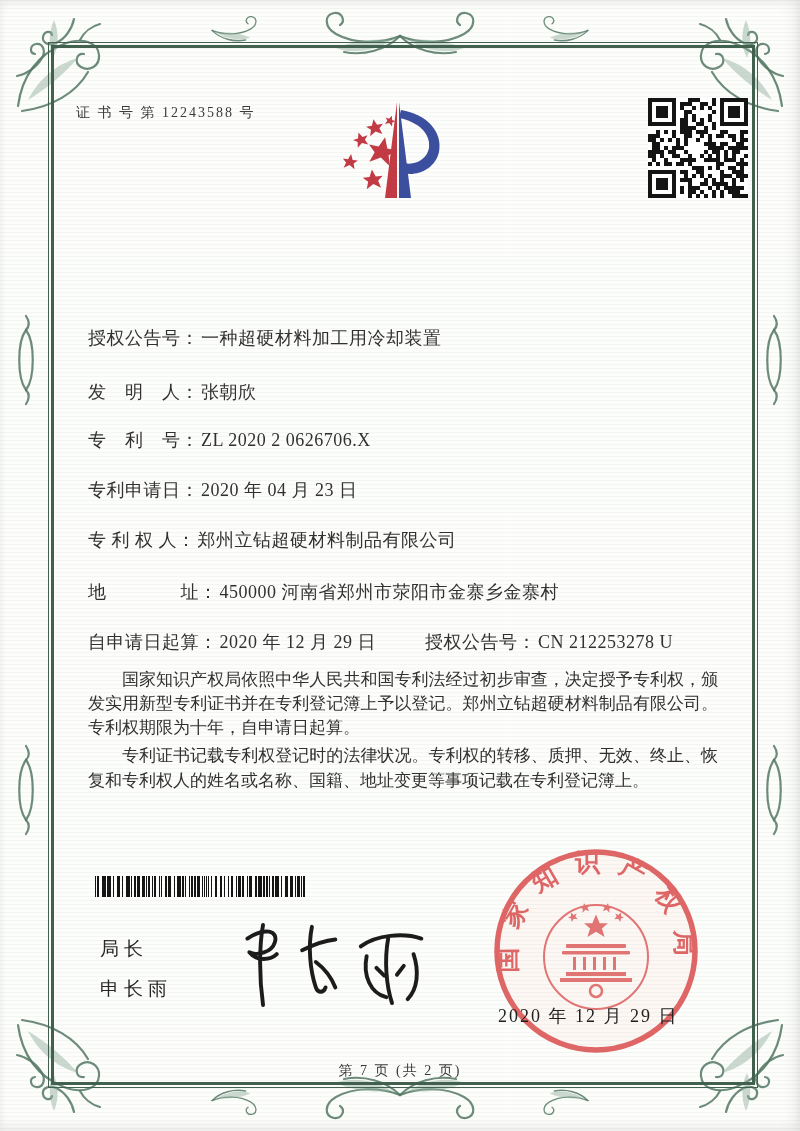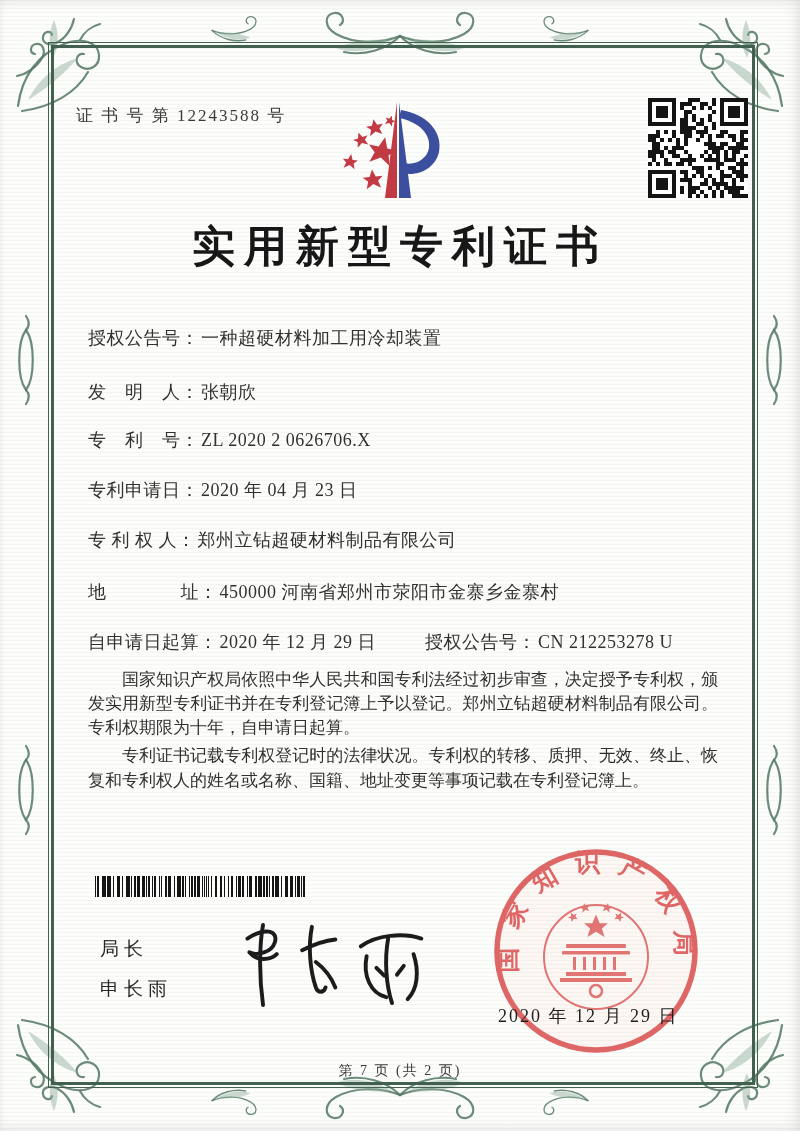--- a/index.html
+++ b/index.html
@@ -17,21 +17,21 @@
   .page::after{content:"";position:absolute;inset:0;pointer-events:none;
     box-shadow:inset -7px 0 14px rgba(0,0,0,0.055), inset 0 -5px 12px rgba(0,0,0,0.045), inset 0 4px 10px rgba(0,0,0,0.03);}
   
   .ornaments{position:absolute;inset:0;width:800px;height:1131px;pointer-events:none;}
   .orn{fill:none;stroke:var(--ornament-green,#537763);stroke-width:2.2;stroke-linecap:round;opacity:.85;}
   .orn-leaf{fill:#8cab99;opacity:.45;stroke:none;}
   
   .frame{position:absolute;left:48px;top:42px;width:708px;height:1044px;border:1.5px solid var(--frame-green,#42604e);}
   .frame-inner{position:absolute;inset:2px;border:3px solid var(--frame-green,#42604e);}
   .abs{position:absolute;}
-  .cert-no{left:76px;top:104px;font-size:17px;letter-spacing:2px;color:#3a3a3a;}
+  .cert-no{left:76px;top:104px;font-size:14px;letter-spacing:2px;color:#3a3a3a;}
   .title{left:0;top:218px;width:100%;text-align:center;font-size:43px;font-weight:bold;letter-spacing:9px;color:#171717;}
   .row{left:88px;font-size:18px;letter-spacing:.5px;white-space:nowrap;color:#313131;}
   .row .lbl{color:#313131;}
   .row .val{margin-left:2px;color:#313131;}
   .paras{left:88px;top:668px;width:630px;font-size:17px;line-height:1.42;text-align:justify;color:#303030;}
   .paras p{margin:0 0 4px 0;text-indent:2em;}
   .barcode{left:95px;top:876px;width:214px;height:21px;}
   .barcode i{position:absolute;top:0;bottom:0;background:#151515;}
   .qr{left:648px;top:98px;width:100px;height:100px;background:#fff;}
   .qr i{position:absolute;width:4px;height:4px;background:#141414;}
@@ -425,21 +425,20 @@
       <i style="left:48px;top:96px"></i>
       <i style="left:56px;top:96px"></i>
       <i style="left:64px;top:96px"></i>
       <i style="left:72px;top:96px"></i>
       <i style="left:84px;top:96px"></i>
       <i style="left:88px;top:96px"></i>
       <i style="left:92px;top:96px"></i>
       <i style="left:96px;top:96px"></i>
     </div>
 
-  <div class="abs title">实用新型专利证书</div>
 
   <div class="abs row" style="top:326px">
     <span class="lbl">授权公告号：</span><span class="val">一种超硬材料加工用冷却装置</span>
   </div>
   <div class="abs row" style="top:380px">
     <span class="lbl">发　明　人：</span><span class="val">张朝欣</span>
   </div>
   <div class="abs row" style="top:428px">
     <span class="lbl">专　利　号：</span><span class="val">ZL 2020 2 0626706.X</span>
   </div>

